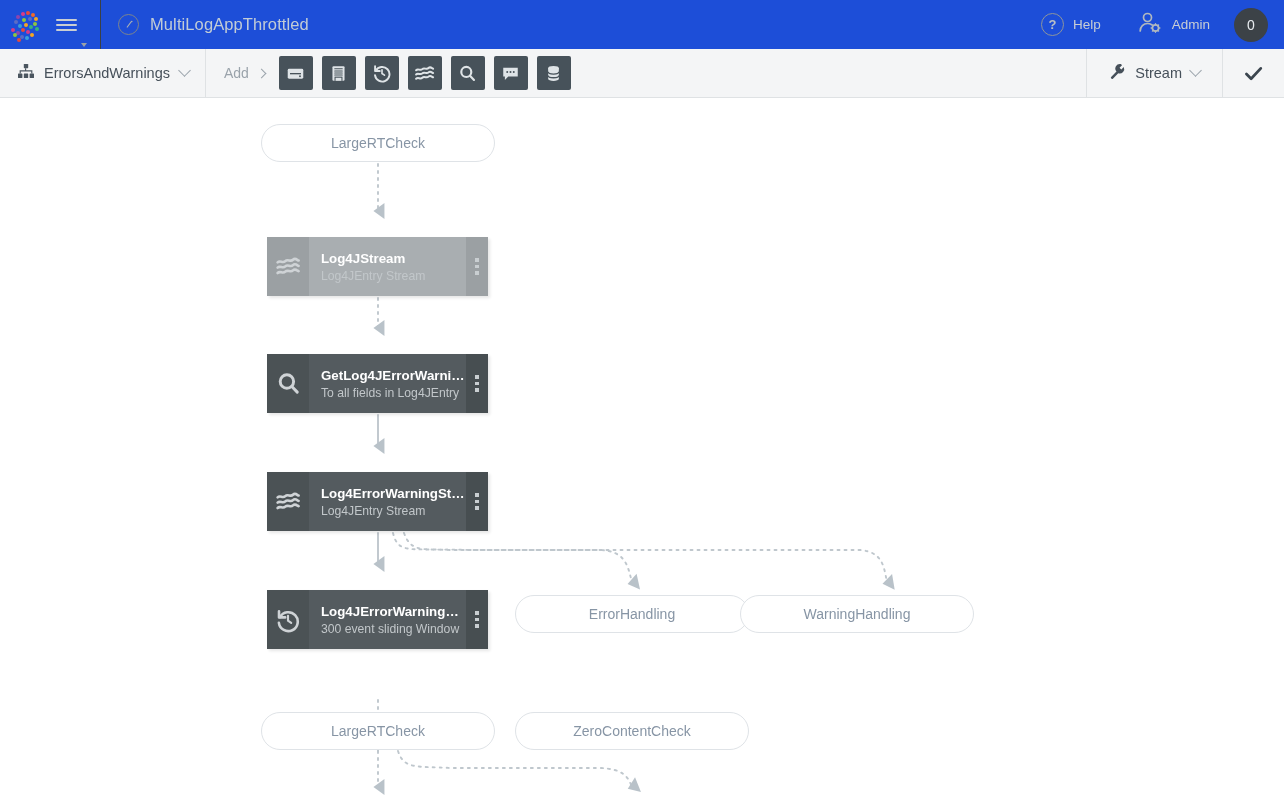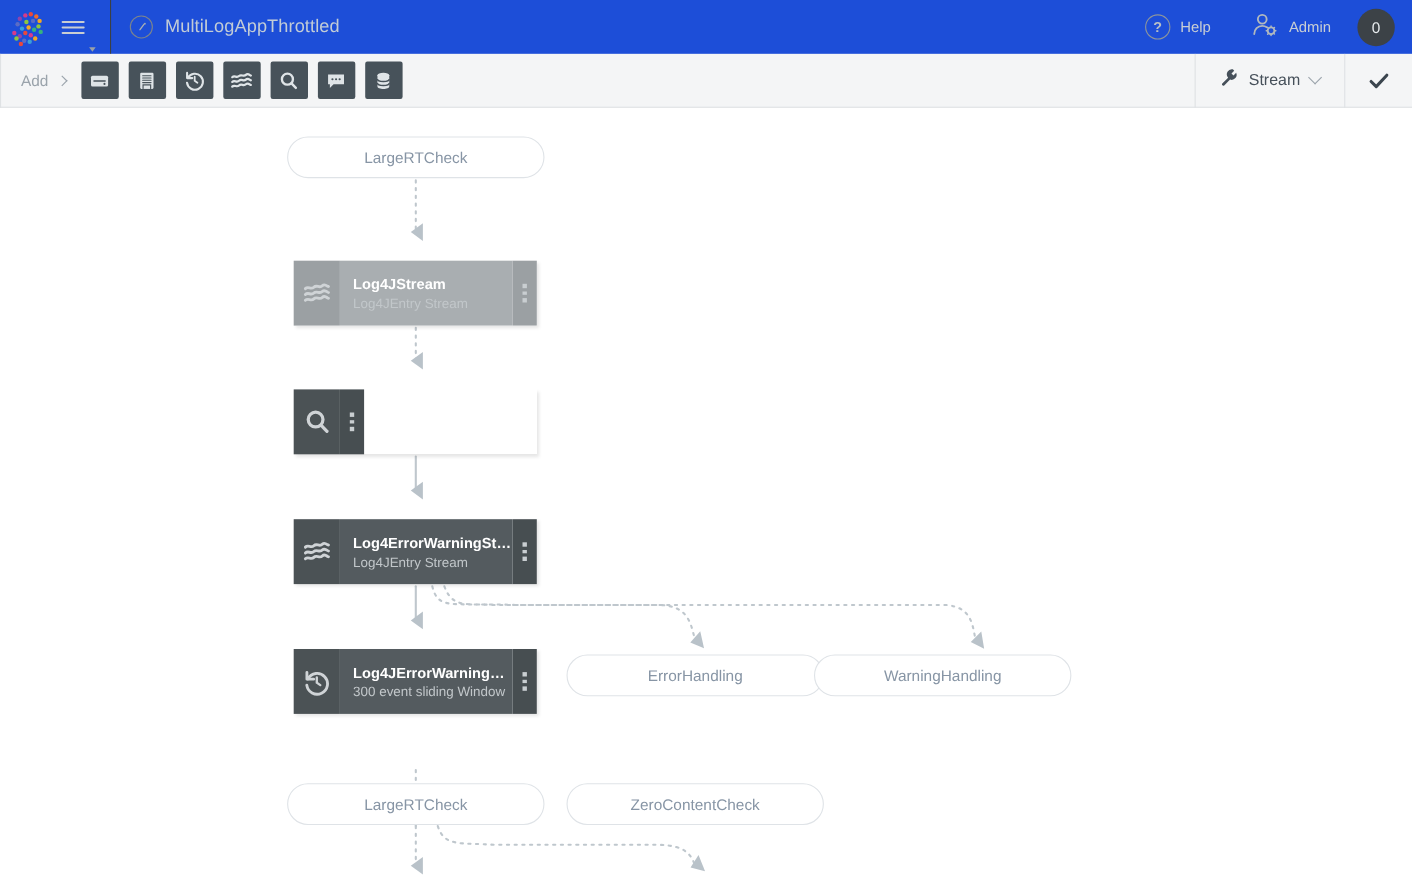--- a/index.html
+++ b/index.html
@@ -164,20 +164,33 @@
           <path d="M18.5 13.6v1.3M18.5 21v1.3M22.9 18h-1.3M15.4 18h-1.3M21.6 15l-.9.9M16.3 20.2l-.9.9M21.6 21l-.9-.9M16.3 15.8l-.9-.9" stroke-linecap="round" stroke-width="1.3"></path>
         </svg>
       </span>
       <span>Admin</span>
     </div>
     <div class="admin-badge">0</div>
   </div>
 </div>
 
 <div class="toolbar">
+  <div class="crumb">
+    <span>
+      <svg width="16" height="15" viewBox="0 0 16 15" fill="#4a555f">
+        <rect x="5.8" y="0" width="4.4" height="4.2" rx=".6"></rect>
+        <rect x="0" y="9.5" width="4.4" height="4.6" rx=".6"></rect>
+        <rect x="5.8" y="9.5" width="4.4" height="4.6" rx=".6"></rect>
+        <rect x="11.6" y="9.5" width="4.4" height="4.6" rx=".6"></rect>
+        <path d="M7.6 4.2v2.6M2.2 9.5V6.8h11.6v2.7M2.2 6.8h11.6" stroke="#4a555f" stroke-width="1.15" fill="none"></path>
+      </svg>
+    </span>
+    <span class="crumb-label">ErrorsAndWarnings</span>
+    <span class="chev"></span>
+  </div>
   <div class="tb-v-sep"></div>
   <div class="add-grp">
     <span class="add-label">Add</span>
     <span class="chev-r"></span>
   </div>
 
   <div class="icons">
     <div class="ticon">
       <svg width="19" height="19" viewBox="0 0 22 22" fill="none" stroke="#dfe4e7" stroke-width="1.7">
         <rect x="2" y="5.5" width="18" height="11.5" rx="1.6" fill="#dfe4e7" stroke="none"></rect>
@@ -312,20 +325,24 @@
           <b></b>
         </div>
       </div>
       <div class="node dark" style="left: 267px; top: 255px;">
         <div class="ico">
           <svg width="25" height="25" viewBox="0 0 22 22" fill="none" stroke="#cfd3d6" stroke-width="2.6" stroke-linecap="round">
             <circle cx="9.6" cy="9.2" r="5.9"></circle>
             <path d="M13.9 13.6l4.8 5"></path>
           </svg>
         </div>
+        <div class="body">
+          <div class="ttl">GetLog4JErrorWarning</div>
+          <div class="sub">To all fields in Log4JEntry</div>
+        </div>
         <div class="menu">
           <b></b>
           <b></b>
           <b></b>
         </div>
       </div>
       <div class="node dark" style="left: 267px; top: 373px;">
         <div class="ico">
           <svg width="26" height="23" viewBox="0 0 24 20" fill="none" stroke="#cfd3d6" stroke-width="2.4" stroke-linecap="round">
             <path d="M2.4 6.2c2.4-2.4 4.7 1.2 7.1-1.2s4.7 1.2 7.1-1.2 4.7 1.2 5.2.7"></path>

